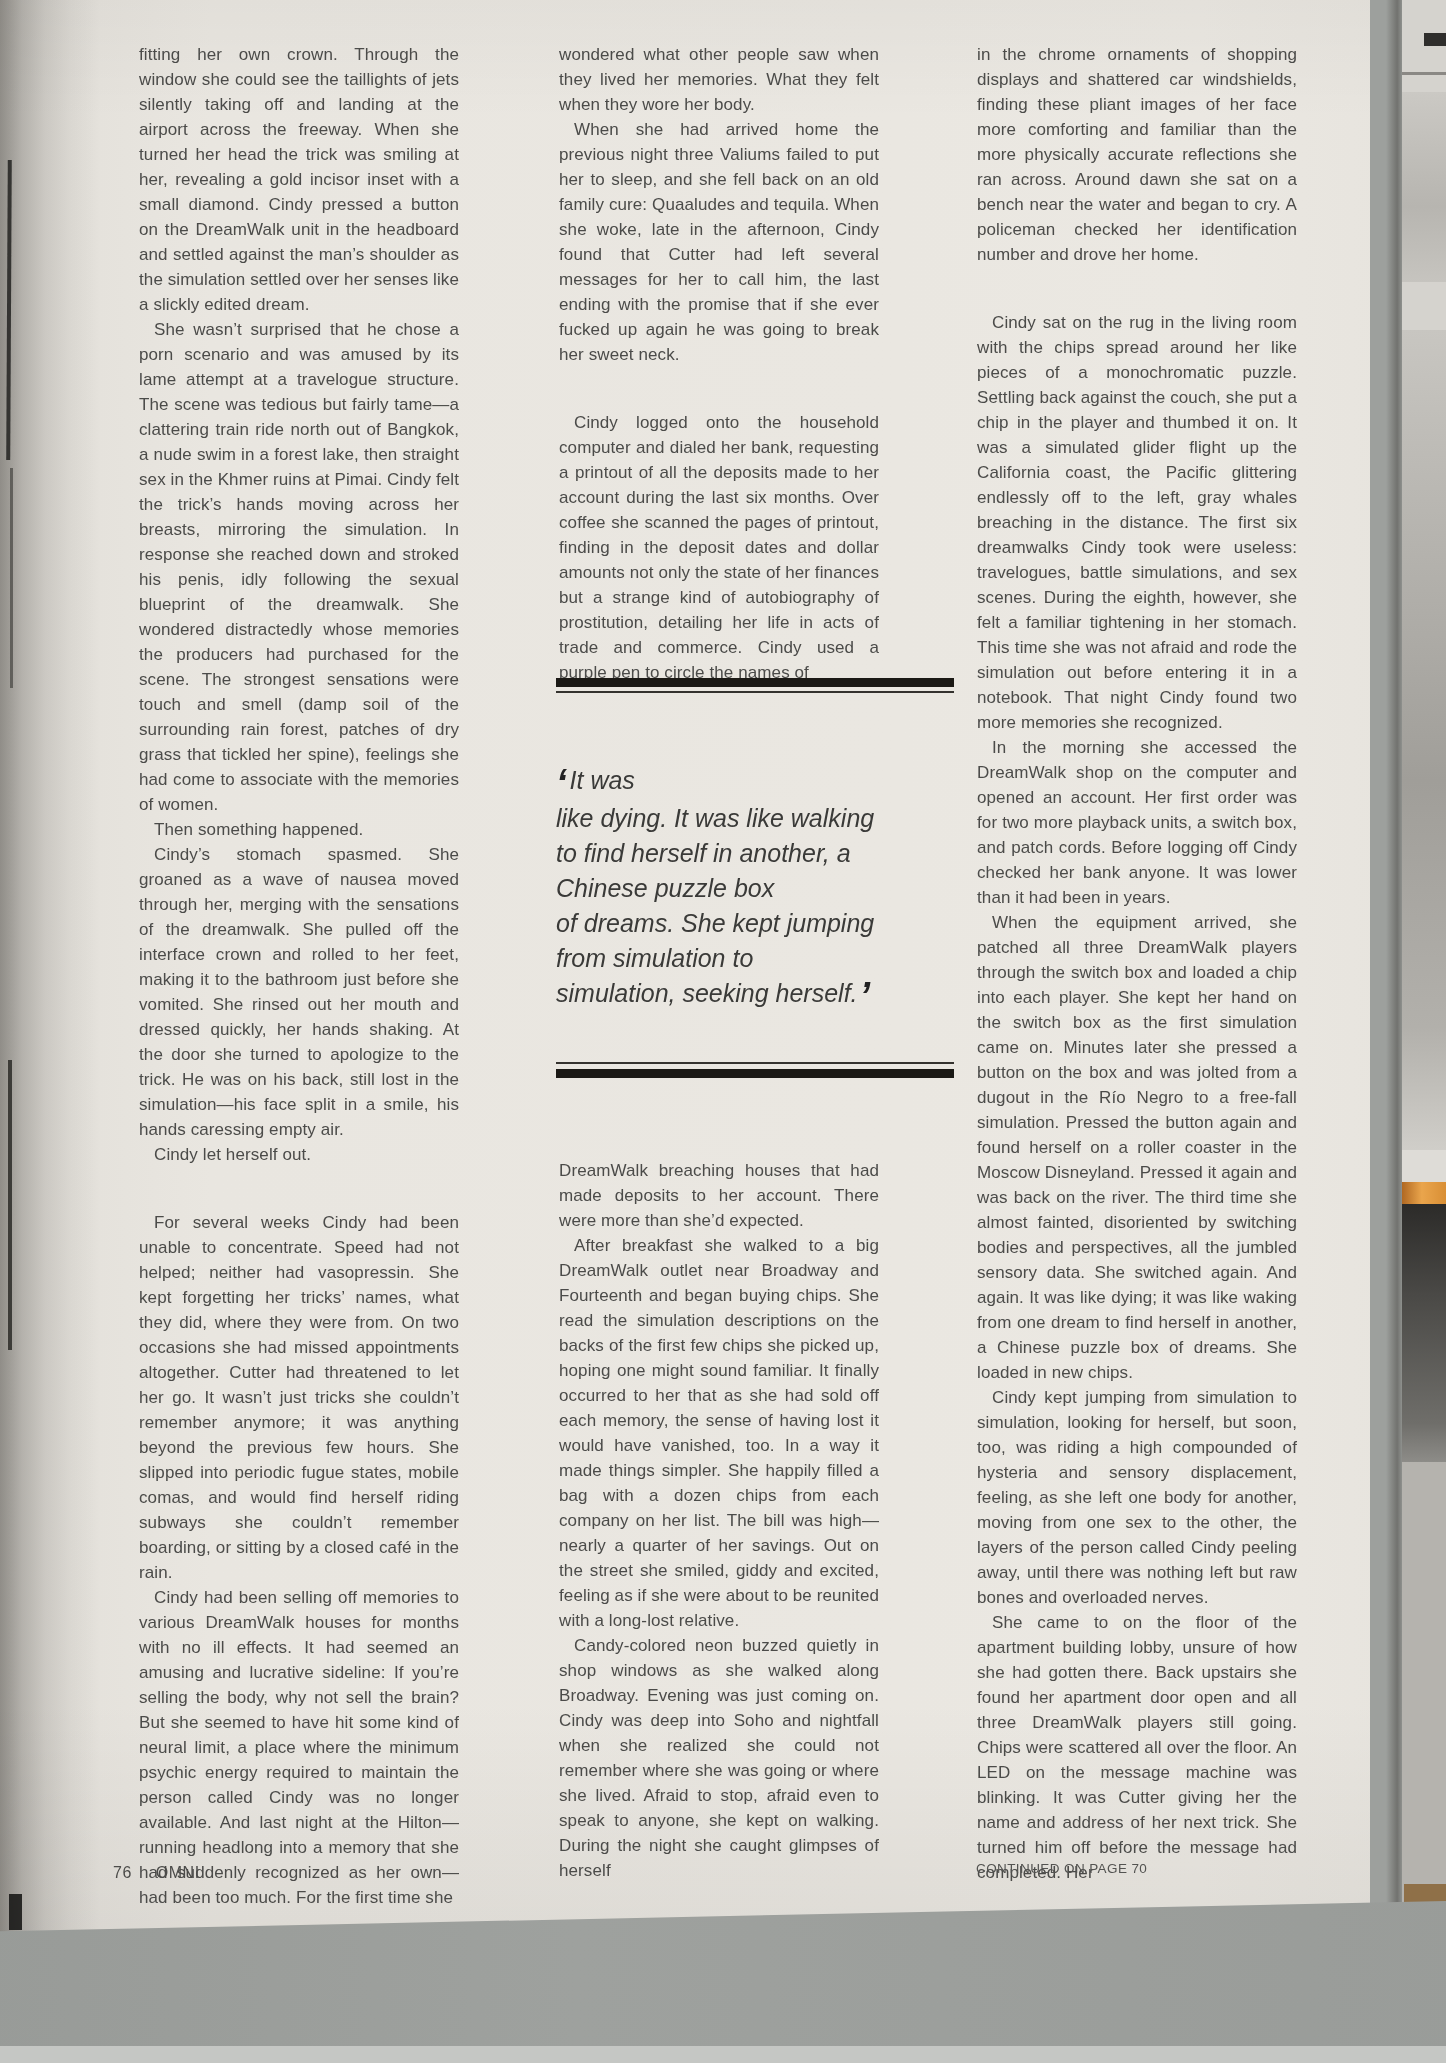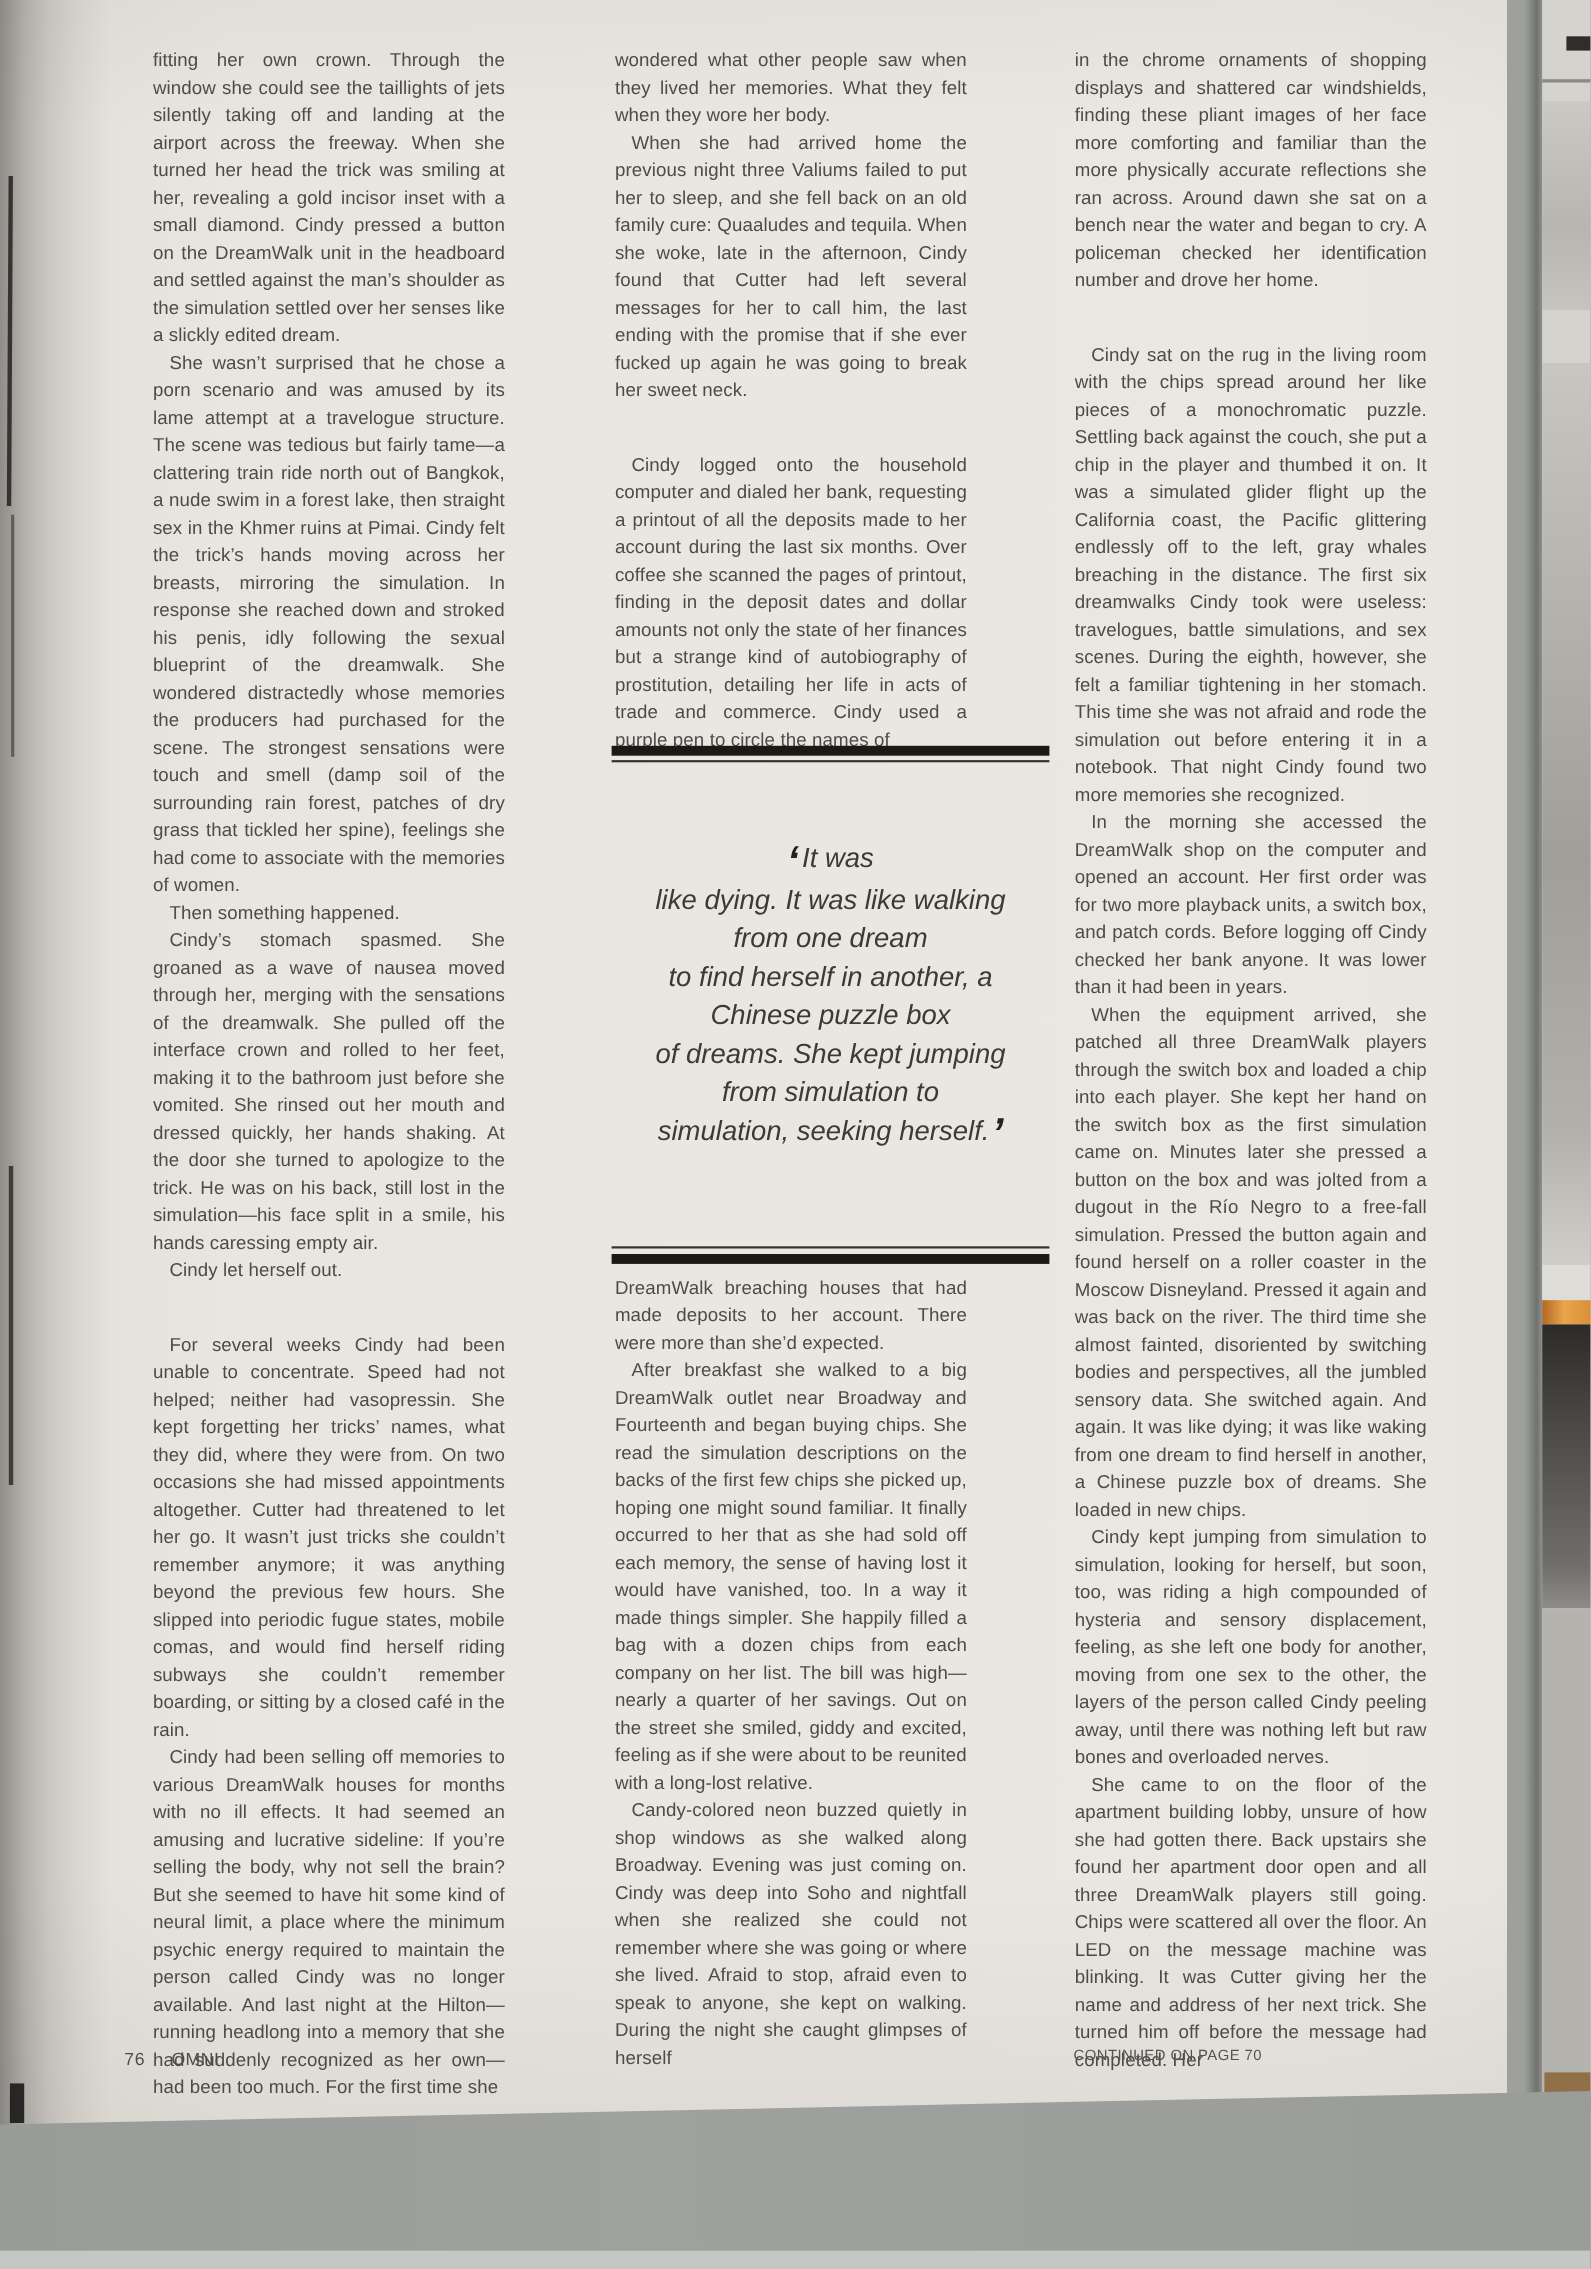--- a/index.html
+++ b/index.html
@@ -36,23 +36,23 @@
   .col2a{left:559px; top:42px;}
   .col2b{left:559px; top:1158px;}
   .col3 {left:977px; top:42px;}
   
   .pullquote{position:absolute; left:556px; top:678px; width:398px;}
   .rt{height:9px; background:#1b1915;}
   .rn{height:2px; background:#34322e;}
   .rn.top{margin-top:4px;}
   .rn.bot{margin-bottom:5px;}
   .pq-text{
-    padding:70px 0 84px;
+    padding:70px 0 48px;
     font-style:italic; font-size:25px; line-height:35px;
-    text-align:center; color:#3a3a38;
+    color:#3a3a38;
   }
   .pq-line{white-space:nowrap;}
   .pq-mark{font-weight:bold; font-size:38px; color:#222;}
   .pq-mark.open{margin-right:3px; vertical-align:-7px;}
   .pq-mark.close{margin-left:2px; vertical-align:-7px;}
   
   .footer-left{position:absolute; left:113px; top:1864px; font-size:16px; color:#4c4c4a; letter-spacing:.5px;}
   .footer-left .pnum{display:inline-block; margin-right:24px;}
   .continued{position:absolute; left:976px; top:1861px; font-size:13.5px; color:#535351; letter-spacing:.4px;}
   
@@ -104,21 +104,20 @@
       <p class="ind">When she had arrived home the previous night three Valiums failed to put her to sleep, and she fell back on an old family cure: Quaaludes and tequila. When she woke, late in the afternoon, Cindy found that Cutter had left several messages for her to call him, the last ending with the promise that if she ever fucked up again he was going to break her sweet neck.</p>
       <p class="ind gap">Cindy logged onto the household computer and dialed her bank, requesting a printout of all the deposits made to her account during the last six months. Over coffee she scanned the pages of printout, finding in the deposit dates and dollar amounts not only the state of her finances but a strange kind of autobiography of prostitution, detailing her life in acts of trade and commerce. Cindy used a purple pen to circle the names of</p>
     </div>
 
     <div class="pullquote">
       <div class="rt"></div>
       <div class="rn top"></div>
       <div class="pq-text">
         <div class="pq-line"><span class="pq-mark open">‘</span><span>It was</span></div>
         <div class="pq-line">like dying. It was like walking</div>
-        <div class="pq-line">from one dream</div>
         <div class="pq-line">to find herself in another, a</div>
         <div class="pq-line">Chinese puzzle box</div>
         <div class="pq-line">of dreams. She kept jumping</div>
         <div class="pq-line">from simulation to</div>
         <div class="pq-line"><span>simulation, seeking herself.</span><span class="pq-mark close">’</span></div>
       </div>
       <div class="rn bot"></div>
       <div class="rt"></div>
     </div>
 

